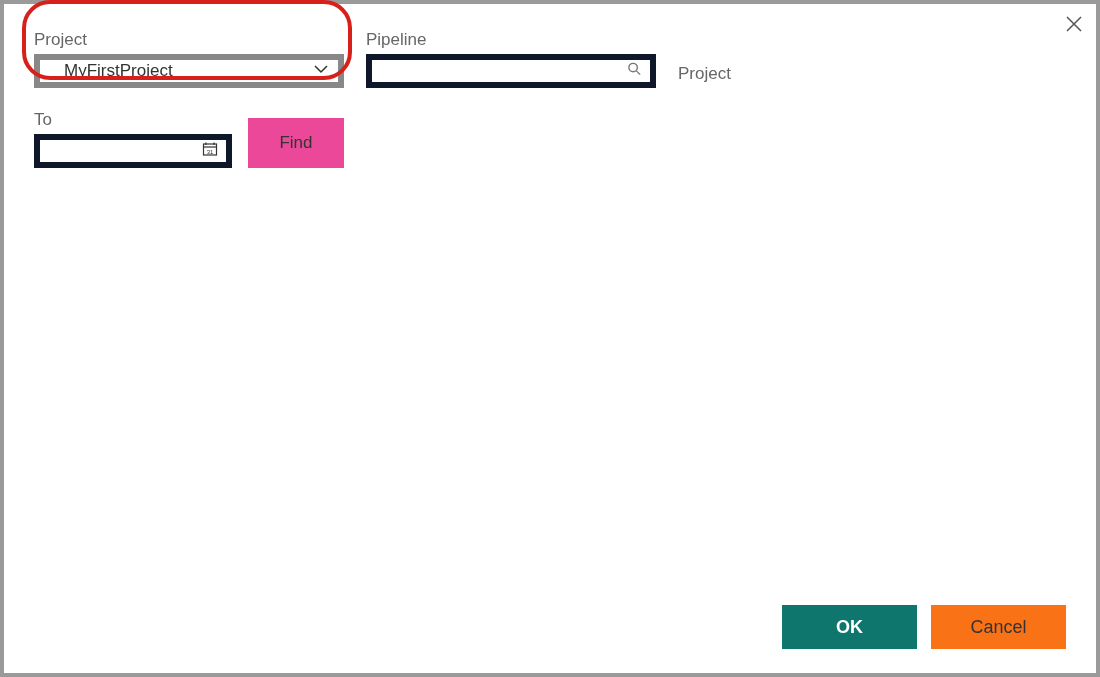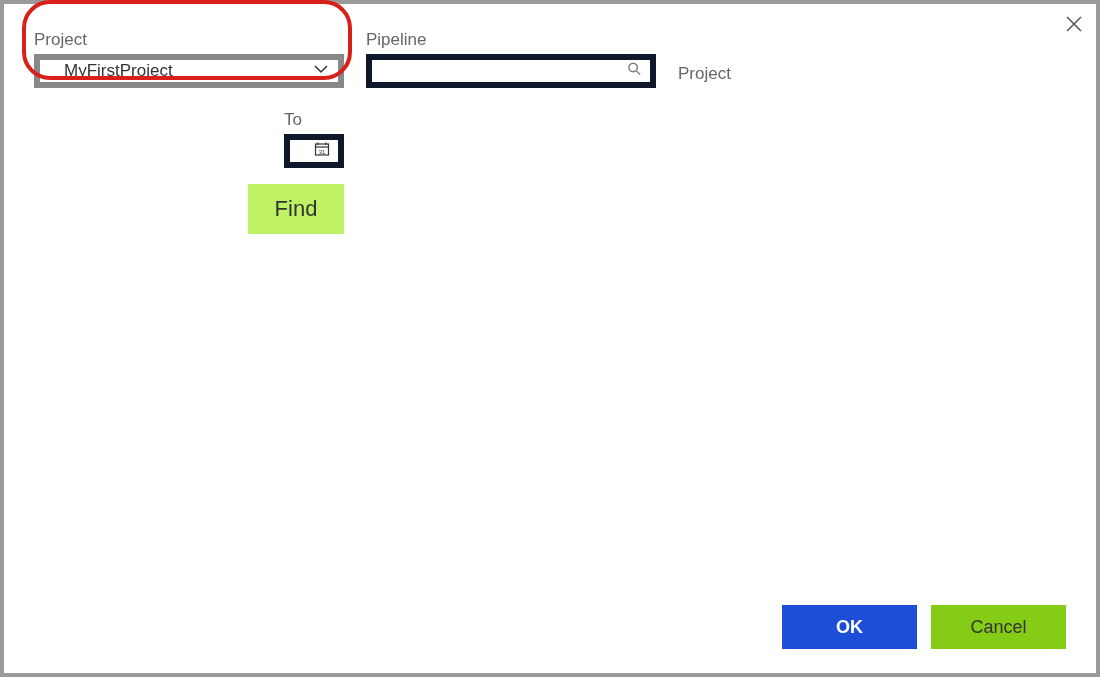--- a/index.html
+++ b/index.html
@@ -61,28 +61,28 @@
       right: 8px;
       top: 50%;
       transform: translateY(-50%);
     }
     .icon-right {
       position: absolute;
       right: 8px;
       top: 50%;
       transform: translateY(-50%);
     }
-    .find-wrap { display: flex; gap: 16px; align-items: flex-end; flex-direction: column; }
+    .find-wrap { display: flex; gap: 16px; align-items: flex-end; }
     .find-wrap .field { flex: 1; }
     .find-btn {
       width: 96px;
       height: 50px;
-      background: #bef264;
+      background: #ec4899;
       border: none;
-      font-size: 22px;
+      font-size: 17px;
       color: #333;
       cursor: pointer;
     }
     .highlight-ring {
       position: absolute;
       border: 4px solid #d8201b;
       border-radius: 28px;
       pointer-events: none;
       top: -30px;
       left: -12px;
@@ -97,22 +97,22 @@
       display: flex;
       gap: 14px;
     }
     .btn {
       width: 135px;
       height: 44px;
       border: none;
       font-size: 18px;
       cursor: pointer;
     }
-    .btn-primary { background: #1d4ed8; color: #fff; font-weight: 600; }
-    .btn-secondary { background: #84cc16; color: #333; }
+    .btn-primary { background: #0f766e; color: #fff; font-weight: 600; }
+    .btn-secondary { background: #f97316; color: #333; }
   </style>
 </head>
 <body>
 
 <div class="dialog">
   <div class="close-btn">
     <svg width="16" height="16" viewBox="0 0 16 16">
         <path d="M1 1 L15 15 M15 1 L1 15" stroke="#555" stroke-width="1.5" fill="none"></path>
       </svg>
   </div>

